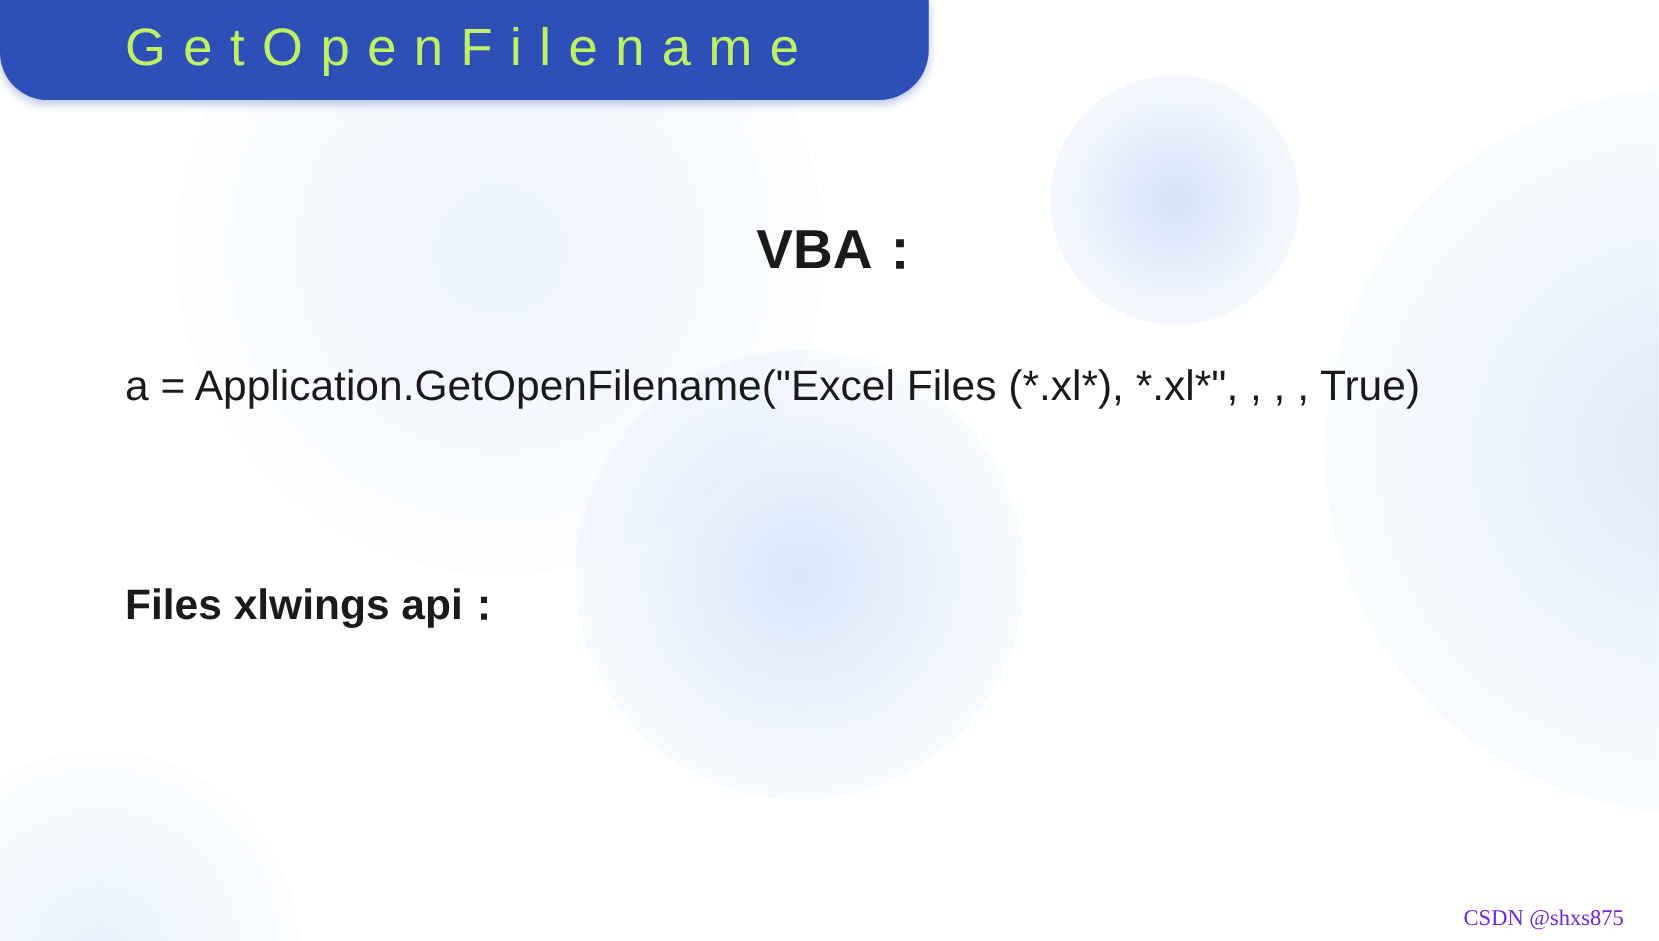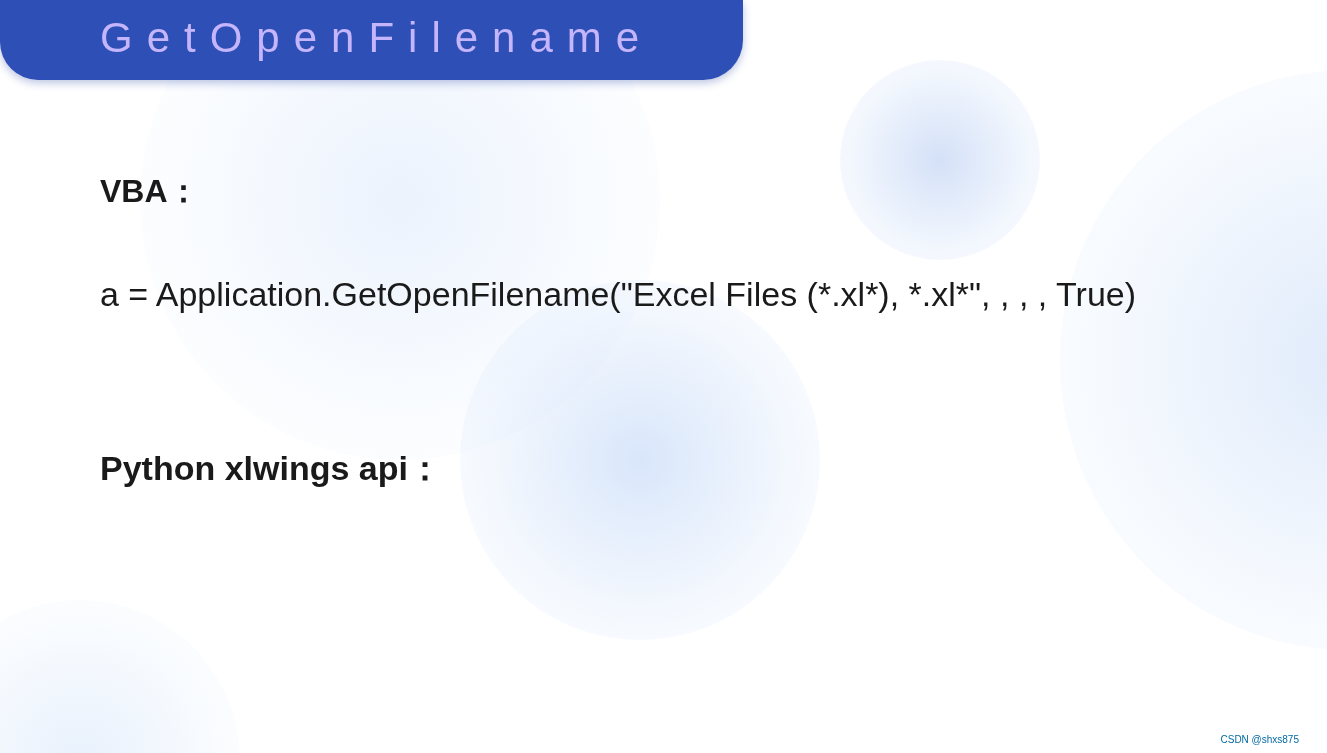--- a/index.html
+++ b/index.html
@@ -58,41 +58,42 @@
       border-radius: 50%;
       background: radial-gradient(circle, rgba(190,215,248,0.35) 0%, rgba(215,232,252,0.15) 60%, rgba(255,255,255,0) 100%);
       top: 600px;
       left: -80px;
     }
     .title-pill {
       position: absolute;
       top: 0;
       left: 0;
       background: #2e4fb5;
-      color: #c4b5fd;
+      color: #bef264;
       font-size: 42px;
       font-weight: 300;
       letter-spacing: 14px;
       padding: 14px 90px 18px 100px;
       border-radius: 0 0 40px 40px;
       border-bottom-left-radius: 38px;
       border-top-left-radius: 0px;
       box-shadow: 0 3px 8px rgba(30,60,160,0.3);
     }
     .content {
       position: absolute;
       top: 170px;
       left: 100px;
       right: 80px;
       color: #1a1a1a;
     }
     .heading-vba {
-      font-size: 32px;
+      font-size: 44px;
       font-weight: 700;
       margin-bottom: 58px;
+      text-align: center;
     }
     .code-line {
       font-size: 34px;
       font-weight: 400;
       margin-bottom: 40px;
       line-height: 1.35;
     }
     .gap {
       height: 88px;
     }
@@ -104,36 +105,36 @@
     .code-line2 {
       font-size: 33px;
       font-weight: 400;
       line-height: 1.35;
       margin-bottom: 42px;
     }
     .watermark {
       position: absolute;
       bottom: 8px;
       right: 28px;
-      font-size: 10px;
-      color: #0369a1;
-      font-family: Liberation Sans, sans-serif;
+      font-size: 18px;
+      color: #6d28d9;
+      font-family: Liberation Serif, serif;
     }
   </style>
 </head>
 <body>
 
 <div class="bg-circle-1"></div>
 <div class="bg-circle-2"></div>
 <div class="bg-circle-3"></div>
 <div class="bg-circle-4"></div>
 <div class="bg-circle-5"></div>
 
 <div class="title-pill">GetOpenFilename</div>
 
 <div class="content">
   <div class="heading-vba">VBA：</div>
   <div class="code-line">a = Application.GetOpenFilename("Excel Files (*.xl*), *.xl*", , , , True)</div>
   <div class="gap"></div>
-  <div class="heading-python">Python xlwings api：</div>
+  <div class="heading-python">Files xlwings api：</div>
 </div>
 
 <div class="watermark">CSDN @shxs875</div>
 
 </body></html>

